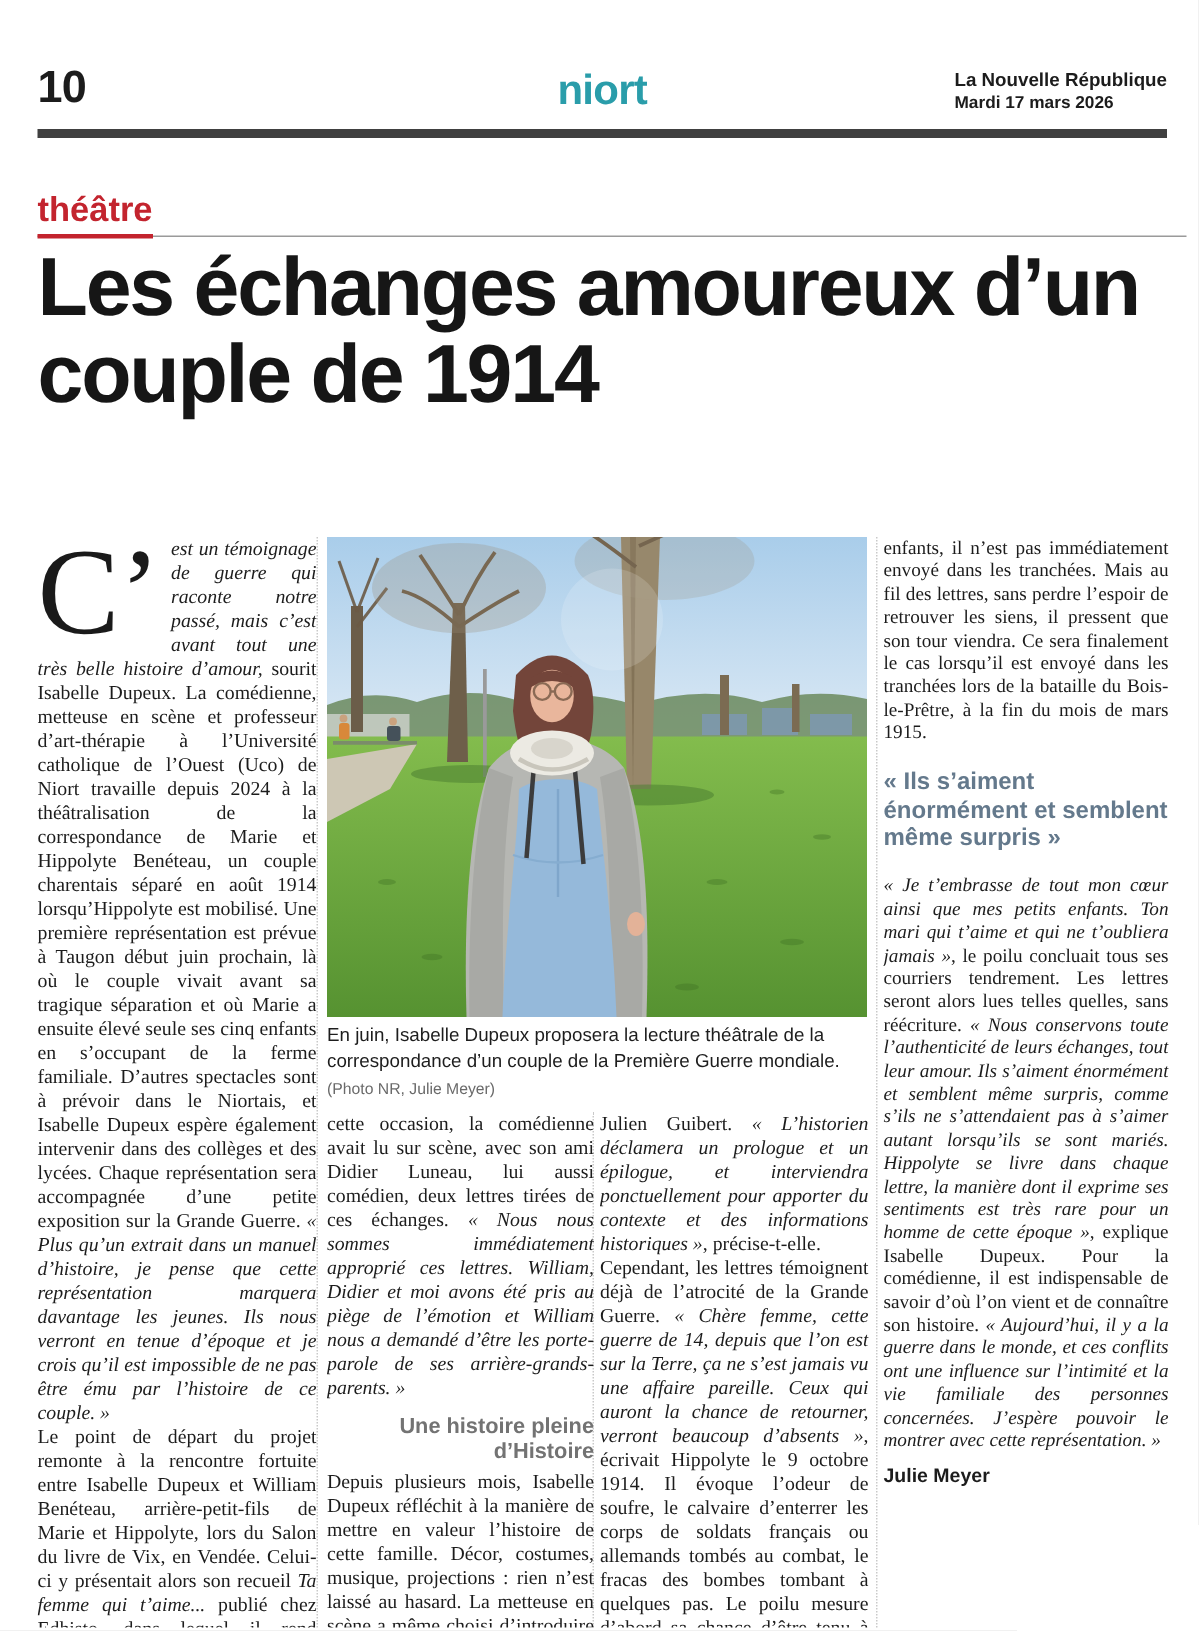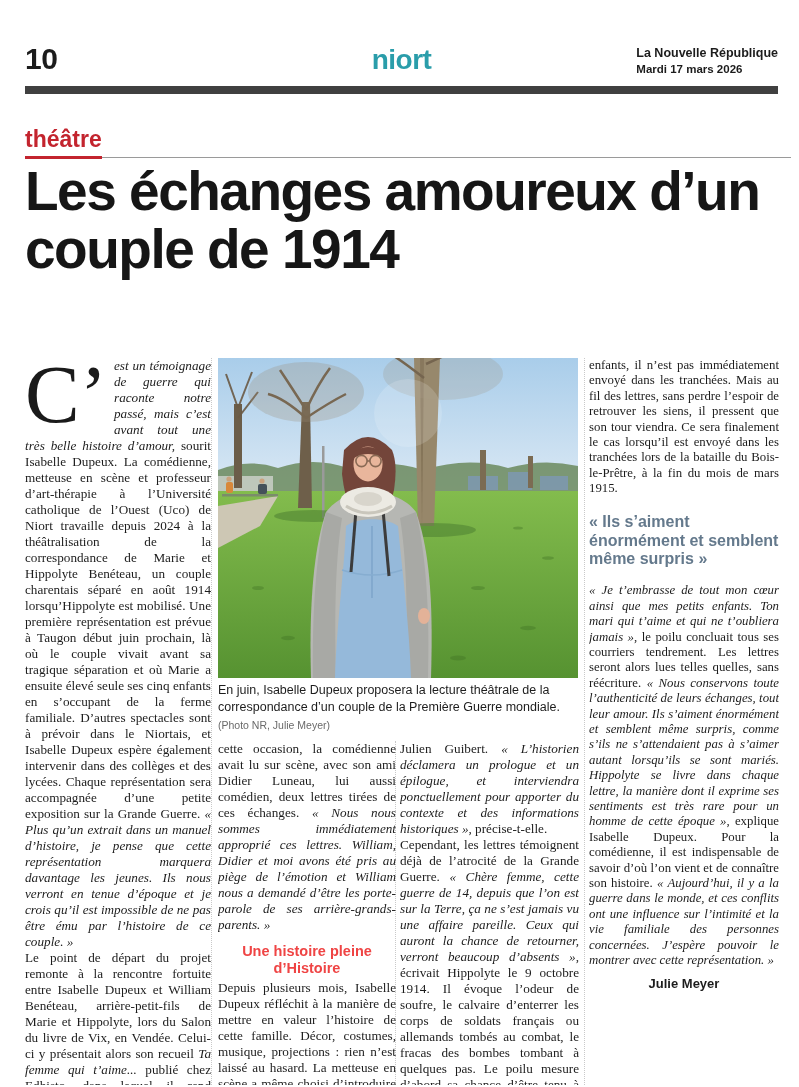--- a/index.html
+++ b/index.html
@@ -2,21 +2,21 @@
 <html lang="fr"><head>
 <meta charset="utf-8">
 <title>La Nouvelle République — niort</title>
 <style>
   html,body{margin:0;padding:0;background:#e8e8e8;}
   .page{position:relative;width:799px;height:1087px;background:#ffffff;overflow:hidden;
         font-family:"Liberation Serif",serif;color:#1c1c1c;}
 
   
   .hdr{position:absolute;left:25px;right:21px;top:42px;height:44px;
-       border-bottom:8px solid #404040;font-family:"Liberation Sans",sans-serif;}
+       border-bottom:6px solid #404040;font-family:"Liberation Sans",sans-serif;}
   .hdr .pageno{position:absolute;left:0;top:0;font-size:30px;font-weight:700;letter-spacing:-.5px;}
   .hdr .section{position:absolute;left:0;right:0;top:2px;text-align:center;
                 font-size:28px;font-weight:700;color:#2a9daa;letter-spacing:-.5px;}
   .hdr .mast{position:absolute;right:0;top:4px;line-height:1.25;}
   .hdr .mast .t1{font-size:12.5px;font-weight:700;}
   .hdr .mast .t2{font-size:11.5px;font-weight:700;}
 
   
   .rubric{position:absolute;left:25px;right:8px;top:126px;border-bottom:1px solid #9a9a9a;}
   .rubric span{display:inline-block;font-family:"Liberation Sans",sans-serif;font-weight:700;
@@ -37,27 +37,27 @@
   .it{font-style:italic;}
   .col1{left:25px;top:358px;width:186px;height:727px;overflow:hidden;}
   .col2{left:218px;top:741px;width:178px;height:344px;overflow:hidden;}
   .col3{left:400px;top:741px;width:179px;height:344px;overflow:hidden;}
   .col4{left:589px;top:358px;width:190px;height:727px;overflow:hidden;
         font-size:12.8px;line-height:15.4px;}
 
   .dropcap{float:left;font-size:82px;line-height:62px;padding:6px 7px 0 0;color:#1a1a1a;}
 
   .subhead{font-family:"Liberation Sans",sans-serif;font-weight:700;font-size:14.5px;
-           line-height:1.15;color:#ef4444;margin:10px 0 4px 0;text-align:center;}
+           line-height:1.15;color:#737373;margin:10px 0 4px 0;text-align:right;}
 
   .pullquote{font-family:"Liberation Sans",sans-serif;font-weight:700;font-size:16px;
              line-height:1.18;color:#64798c;margin:16px 0 14px 0;text-align:left;}
 
   .byline{font-family:"Liberation Sans",sans-serif;font-weight:700;font-size:13px;
-          text-align:center;margin-top:8px;}
+          text-align:left;margin-top:8px;}
 
   
   .photo{position:absolute;left:218px;top:358px;width:360px;height:320px;overflow:hidden;}
   .photo svg{display:block;}
   .caption{position:absolute;left:218px;top:682px;width:358px;
            font-family:"Liberation Sans",sans-serif;font-size:12.5px;line-height:1.38;color:#1d1d1d;}
   .caption .credit{font-size:10.5px;color:#6a6a6a;}
 
   
   .vsep{position:absolute;width:0;border-left:1px dotted #c9c9c9;}

